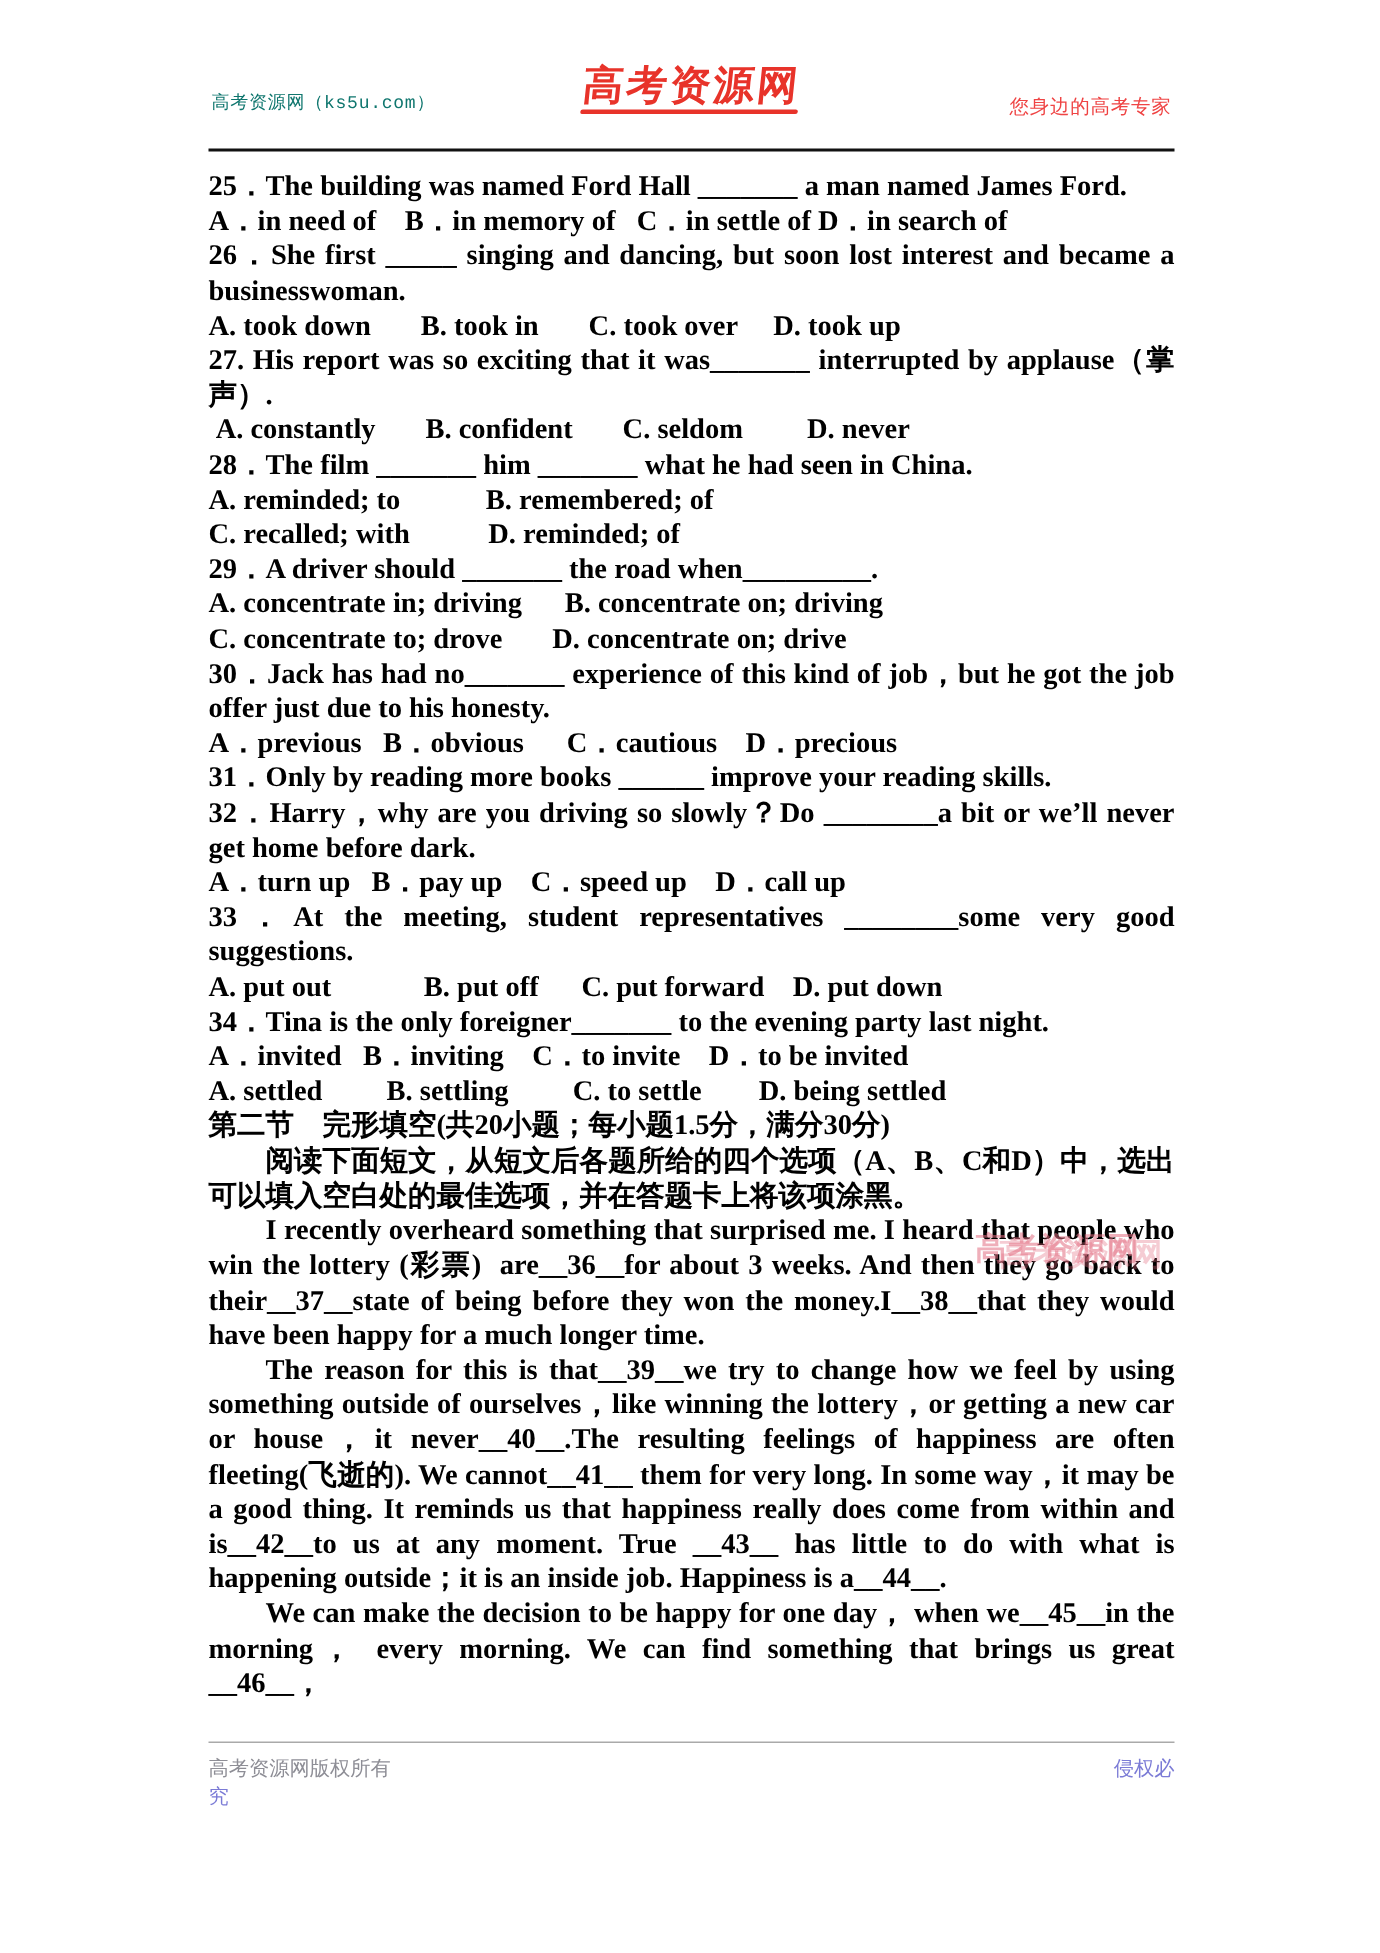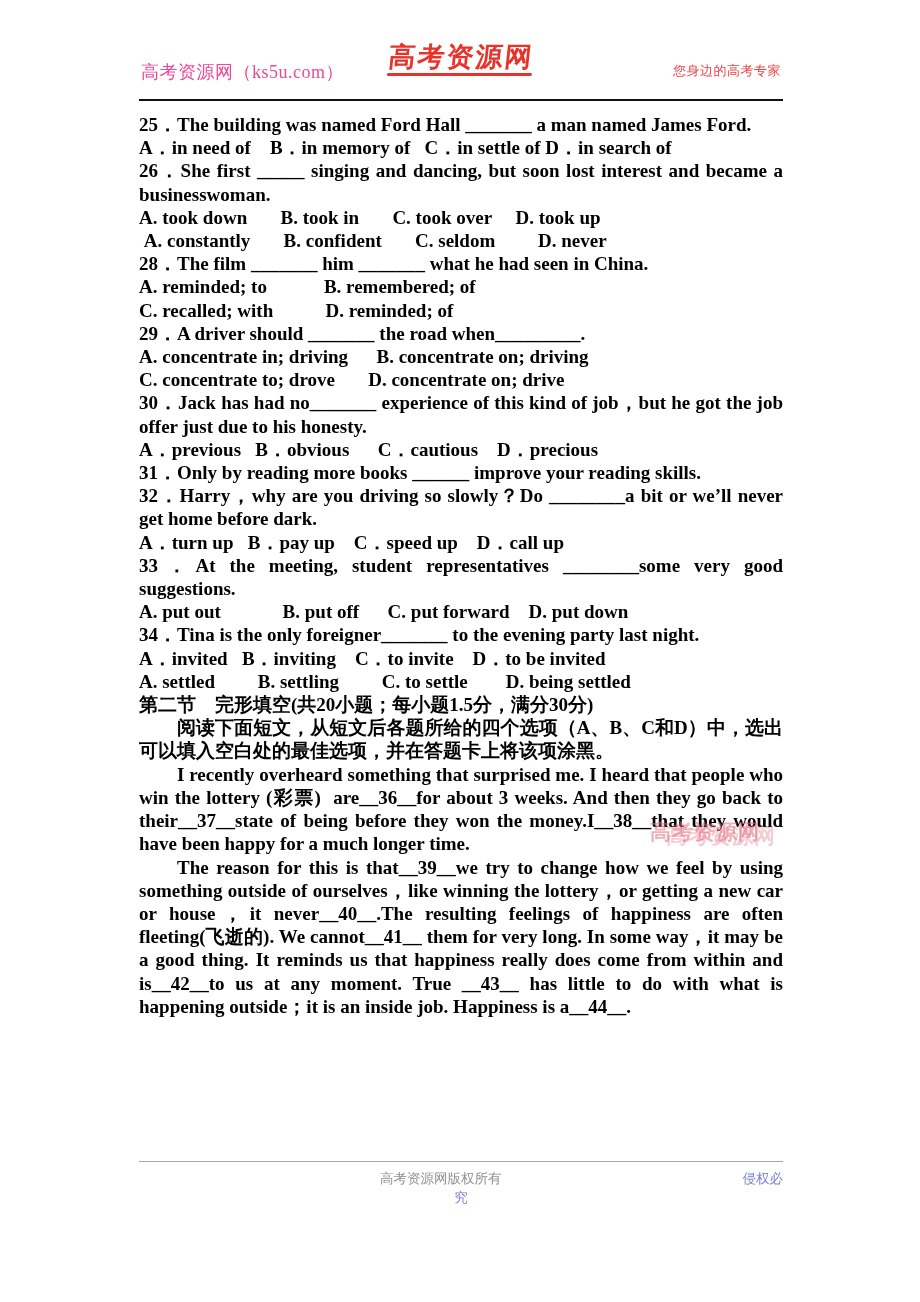--- a/index.html
+++ b/index.html
@@ -11,21 +11,21 @@
     overflow: hidden;
     font-family: "Liberation Serif", "DejaVu Serif", serif;
     color: #000;
   }
   .header {
     position: absolute; top: 0; left: 139px; width: 644px; height: 101px;
     border-bottom: 2px solid #111;
   }
   .site-name {
     position: absolute; left: 2px; top: 60px;
-    font-size: 18px; color: #ec4899; letter-spacing: 0.5px;
+    font-size: 12px; color: #0f766e; letter-spacing: 0.5px; font-family: Liberation Mono, monospace;
   }
   .logo {
     position: absolute; left: 50%; top: 42px;
     transform: translateX(-50%) skewX(-6deg);
     font-size: 27px; font-weight: bold; letter-spacing: 2px;
     line-height: 30px;
   }
   .logo-underline {
     display: block; height: 3px; margin-top: 1px;
     border-radius: 2px;
@@ -43,40 +43,41 @@
   .watermark {
     position: absolute; left: 650px; top: 818px;
     font-size: 21px; font-weight: bold; letter-spacing: 1px;
     pointer-events: none; white-space: nowrap;
   }
   .footer {
     position: absolute; left: 139px; width: 644px; top: 1161px;
     border-top: 1px solid #aaa; padding-top: 7px;
     font-size: 13.5px; line-height: 19px; color: #8e8e96;
   }
-  .footer-row { overflow: hidden; text-align: center; }
+  .footer-row { overflow: hidden; }
   .footer-right { float: right; }
 </style>
 </head>
 <body>
 
 <div class="header">
   <span class="site-name">高考资源网（ks5u.com）</span>
   <span class="logo" style="color: rgb(232, 51, 42);">
     <span>高考资源网</span>
     <span class="logo-underline" style="background: rgb(232, 51, 42);"></span>
   </span>
   <span class="tagline">您身边的高考专家</span>
 </div>
 
 <main class="doc">
     <p class="line q">25．The building was named Ford Hall _______ a man named James Ford.</p>
     <p class="line opt">A．in need of    B．in memory of   C．in settle of D．in search of</p>
     <p class="line q">26．She first _____ singing and dancing, but soon lost interest and became a businesswoman.</p>
     <p class="line opt">A. took down       B. took in       C. took over     D. took up</p>
+    <p class="line q">27. His report was so exciting that it was_______ interrupted by applause（掌声）.</p>
     <p class="line opt"> A. constantly       B. confident       C. seldom         D. never</p>
     <p class="line q">28．The film _______ him _______ what he had seen in China.</p>
     <p class="line opt">A. reminded; to            B. remembered; of</p>
     <p class="line opt">C. recalled; with           D. reminded; of</p>
     <p class="line q">29．A driver should _______ the road when_________.</p>
     <p class="line opt">A. concentrate in; driving      B. concentrate on; driving</p>
     <p class="line opt">C. concentrate to; drove       D. concentrate on; drive</p>
     <p class="line q">30．Jack has had no_______ experience of this kind of job，but he got the job offer just due to his honesty.</p>
     <p class="line opt">A．previous   B．obvious      C．cautious    D．precious</p>
     <p class="line q">31．Only by reading more books ______ improve your reading skills.</p>
@@ -84,20 +85,21 @@
     <p class="line opt">A．turn up   B．pay up    C．speed up    D．call up</p>
     <p class="line q">33．At the meeting, student representatives ________some very good suggestions.</p>
     <p class="line opt">A. put out             B. put off      C. put forward    D. put down</p>
     <p class="line q">34．Tina is the only foreigner_______ to the evening party last night.</p>
     <p class="line opt">A．invited   B．inviting    C．to invite    D．to be invited</p>
     <p class="line opt">A. settled         B. settling         C. to settle        D. being settled</p>
     <p class="line sec">第二节　完形填空(共20小题；每小题1.5分，满分30分)</p>
     <p class="line para">阅读下面短文，从短文后各题所给的四个选项（A、B、C和D）中，选出可以填入空白处的最佳选项，并在答题卡上将该项涂黑。</p>
     <p class="line para">I recently overheard something that surprised me. I heard that people who win the lottery (彩票)  are__36__for about 3 weeks. And then they go back to their__37__state of being before they won the money.I__38__that they would have been happy for a much longer time.</p>
     <p class="line para">The reason for this is that__39__we try to change how we feel by using something outside of ourselves，like winning the lottery，or getting a new car or house，it never__40__.The resulting feelings of happiness are often fleeting(飞逝的). We cannot__41__ them for very long. In some way，it may be a good thing. It reminds us that happiness really does come from within and is__42__to us at any moment. True __43__ has little to do with what is happening outside；it is an inside job. Happiness is a__44__.</p>
+    <p class="line para">We can make the decision to be happy for one day， when we__45__in the morning， every morning. We can find something that brings us great __46__，</p>
   </main>
 
 <div class="watermark" style="color: rgba(226, 110, 130, 0.55); text-shadow: rgba(226, 110, 130, 0.35) 16px 4px 0px;">高考资源网</div>
 
 <div class="footer">
   <div class="footer-row">
     <span>高考资源网版权所有</span>
     <span class="footer-right accent" style="color: rgb(123, 123, 214);">侵权必</span>
   </div>
   <div class="footer-row">

